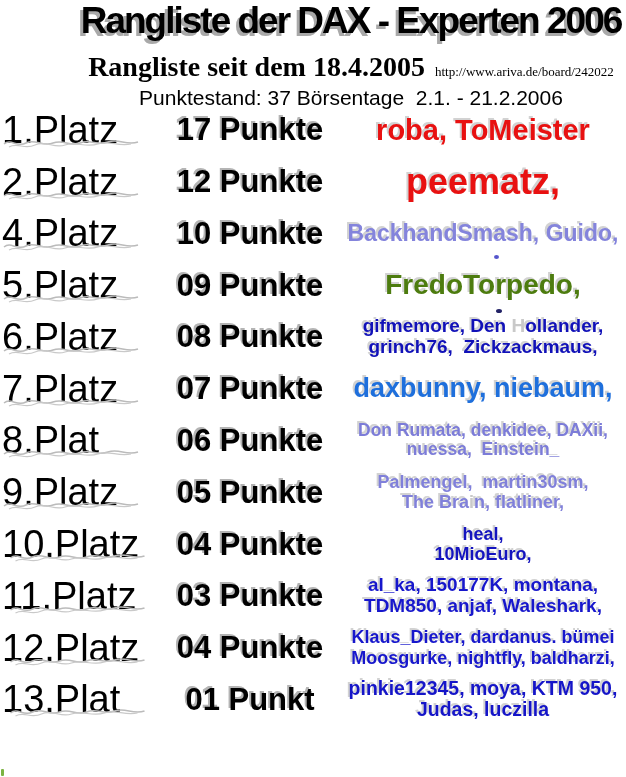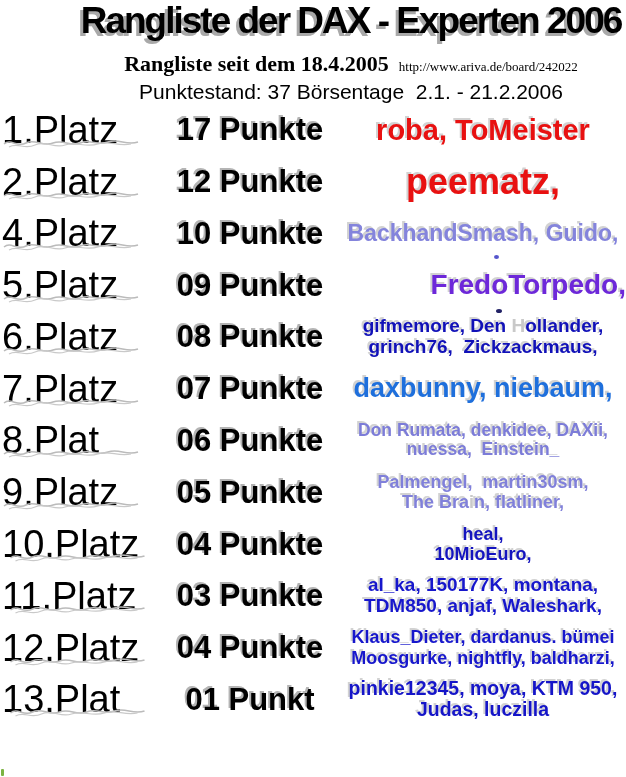--- a/index.html
+++ b/index.html
@@ -11,21 +11,21 @@
   .hdr{position:absolute;top:0;left:0;width:626px;text-align:center;padding-left:38px;}
   .title{
     margin-top:0px;font-size:37px;font-weight:bold;color:#000;
     letter-spacing:-2px;white-space:nowrap;
     text-shadow:-3px 3px 0 #a9a9a9;
   }
   .sub{
     margin-top:9px;display:flex;justify-content:center;align-items:baseline;gap:10px;
     font-family:"Liberation Serif", serif;color:#000;
   }
-  .sub-bold{font-weight:bold;font-size:22px;}
+  .sub-bold{font-weight:bold;font-size:28px;}
   .sub-url{font-size:13px;}
   .status{
     margin-top:3px;font-size:21px;color:#000;white-space:pre;
   }
   
   .rows{
     position:absolute;top:104px;left:0;width:592px;height:673px;
     display:grid;grid-auto-rows:51.77px;
   }
   .row{display:grid;grid-template-columns:160px 180px 286px;align-items:center;}
@@ -119,21 +119,21 @@
   </div>
 
   <div class="row">
     <div class="platz"><span>5.Platz</span>
       <svg class="squig" width="142" height="14" viewBox="0 0 142 14">
           <path d="M2,8 C9,2 15,12 24,7 C33,2 40,11 51,7 C62,3 67,11 78,7 C89,3 95,10 106,6 C117,2 124,10 136,6" stroke="#bbbbbb" fill="none" stroke-width="1.5"></path>
           <path d="M7,11 C16,6 22,14 33,9 C44,4 52,13 63,9 C74,5 83,12 96,8 C107,4 116,11 129,8" stroke="#c9c9c9" fill="none" stroke-width="1.2"></path>
         </svg>
     </div>
     <div class="punkte">09 Punkte</div>
-    <div class="names n5" style="color: #6d28d9; text-align: right;">
+    <div class="names n5" style="color: #4d7c0f;">
       <div>FredoTorpedo,</div>
     </div>
   </div>
 
   <div class="row">
     <div class="platz"><span>6.Platz</span>
       <svg class="squig" width="142" height="14" viewBox="0 0 142 14">
           <path d="M2,8 C9,2 15,12 24,7 C33,2 40,11 51,7 C62,3 67,11 78,7 C89,3 95,10 106,6 C117,2 124,10 136,6" stroke="#bbbbbb" fill="none" stroke-width="1.5"></path>
           <path d="M7,11 C16,6 22,14 33,9 C44,4 52,13 63,9 C74,5 83,12 96,8 C107,4 116,11 129,8" stroke="#c9c9c9" fill="none" stroke-width="1.2"></path>
         </svg>

